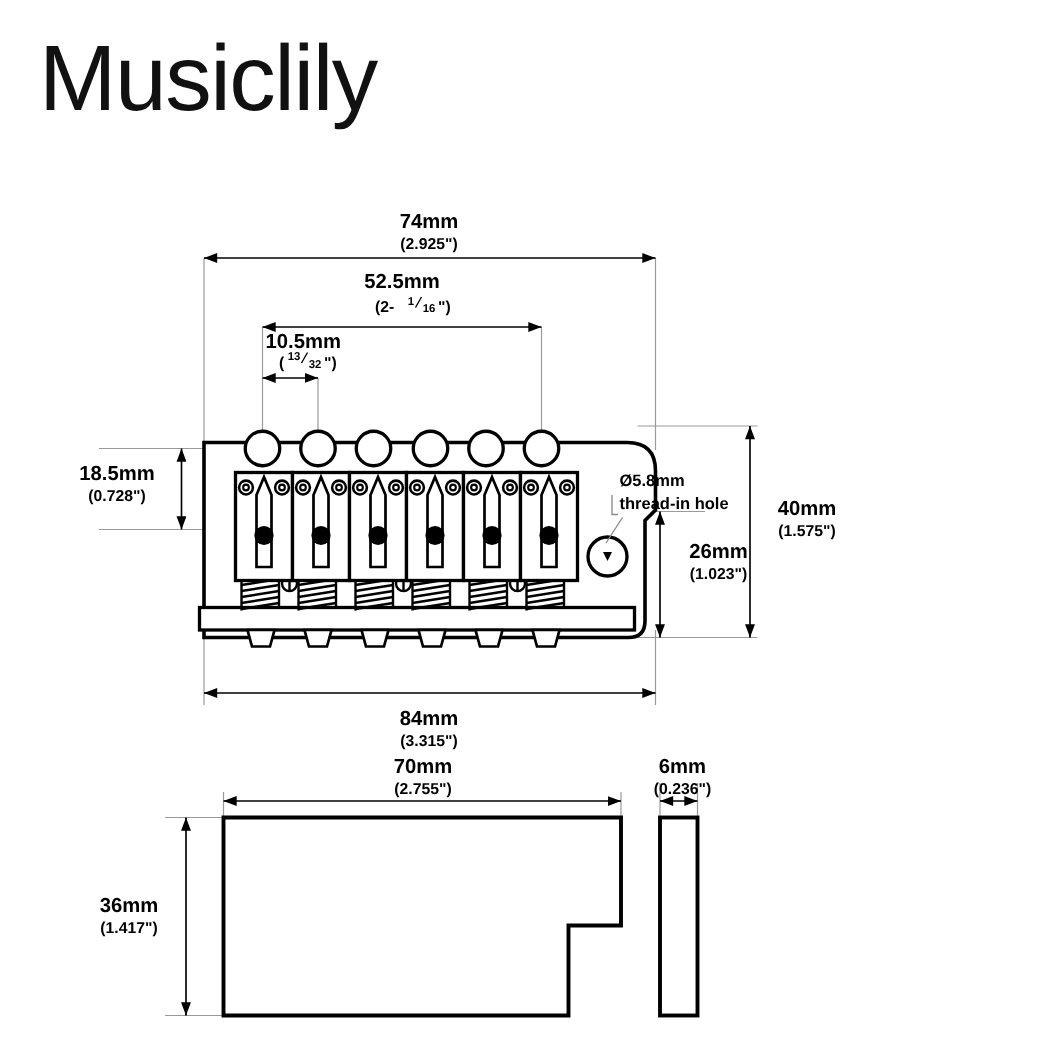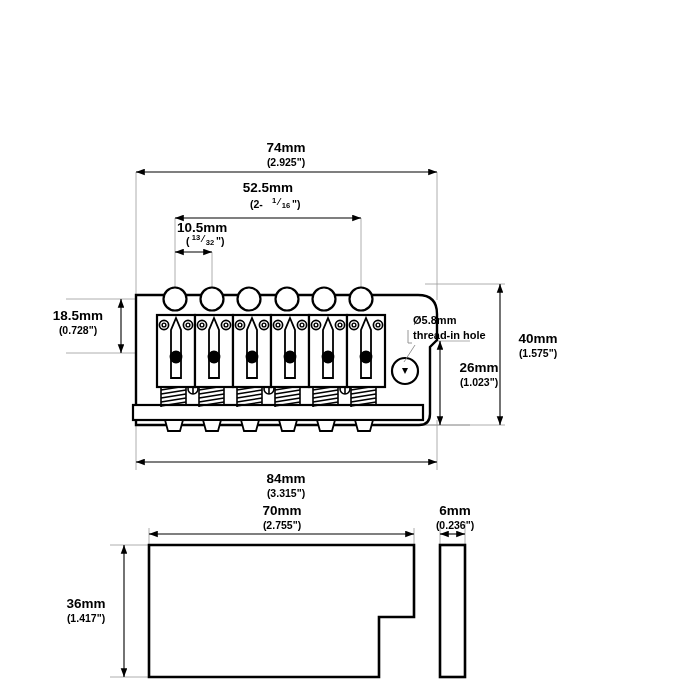--- a/index.html
+++ b/index.html
@@ -76,20 +76,21 @@
     stroke: #8a8a8a;
     stroke-width: 0.9;
     fill: none;
   }
 </style>
 </head>
 <body>
 
 <div id="page-root">
 
+  <div class="brand-logo">Musiclily</div>
 
   <svg class="drawing" viewBox="0 0 700 700">
 
     <g>
 
       <line class="ext-line" x1="136" y1="172" x2="136" y2="300"></line>
       <line class="ext-line" x1="437" y1="172" x2="437" y2="300"></line>
 
       <line class="ext-line" x1="175" y1="218" x2="175" y2="305"></line>
       <line class="ext-line" x1="361" y1="218" x2="361" y2="305"></line>

